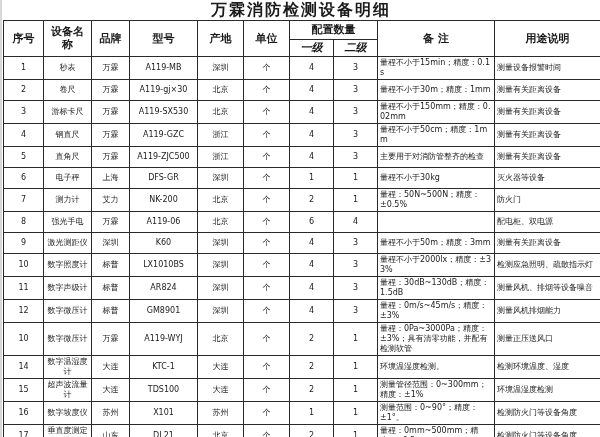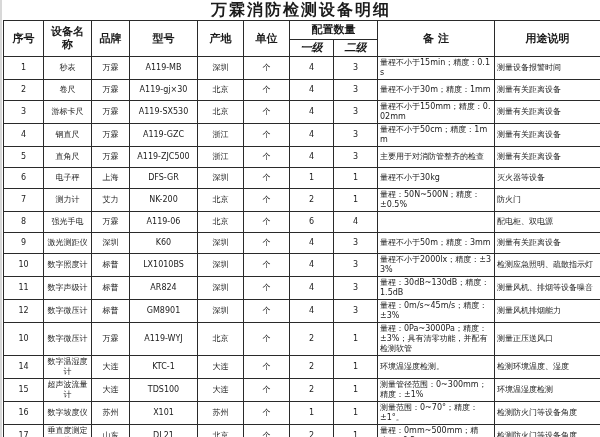--- a/index.html
+++ b/index.html
@@ -249,21 +249,21 @@
         </tr>
         <tr>
           <td class="c-index">16</td>
           <td class="c-name">数字坡度仪</td>
           <td class="c-brand">苏州</td>
           <td class="c-model">X101</td>
           <td class="c-origin">苏州</td>
           <td class="c-unit">个</td>
           <td class="c-level1">1</td>
           <td class="c-level2">1</td>
-          <td class="c-remark">测量范围：0~70°；精度：±1°。</td>
+          <td class="c-remark">测量范围：0~90°；精度：±1°。</td>
           <td class="c-usage">检测防火门等设备角度</td>
         </tr>
         <tr>
           <td class="c-index">17</td>
           <td class="c-name">垂直度测定仪</td>
           <td class="c-brand">山东</td>
           <td class="c-model">DL21</td>
           <td class="c-origin">北京</td>
           <td class="c-unit">个</td>
           <td class="c-level1">2</td>

